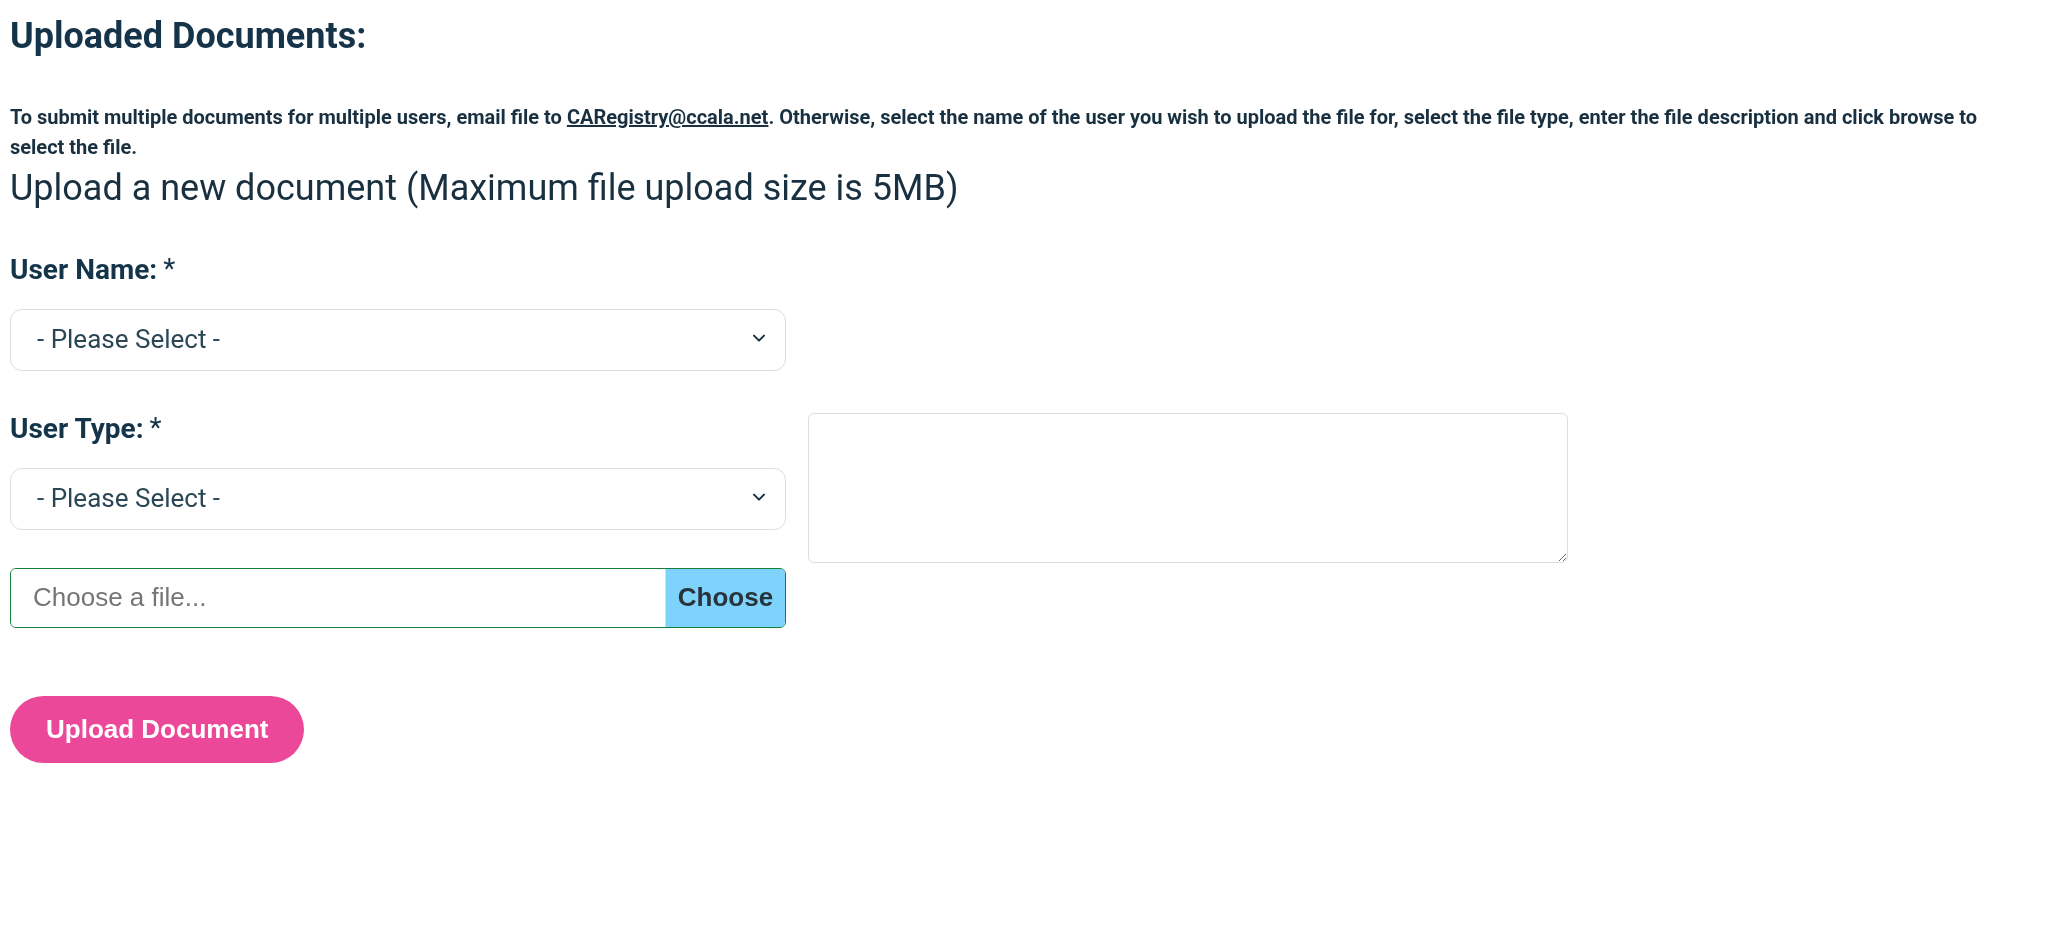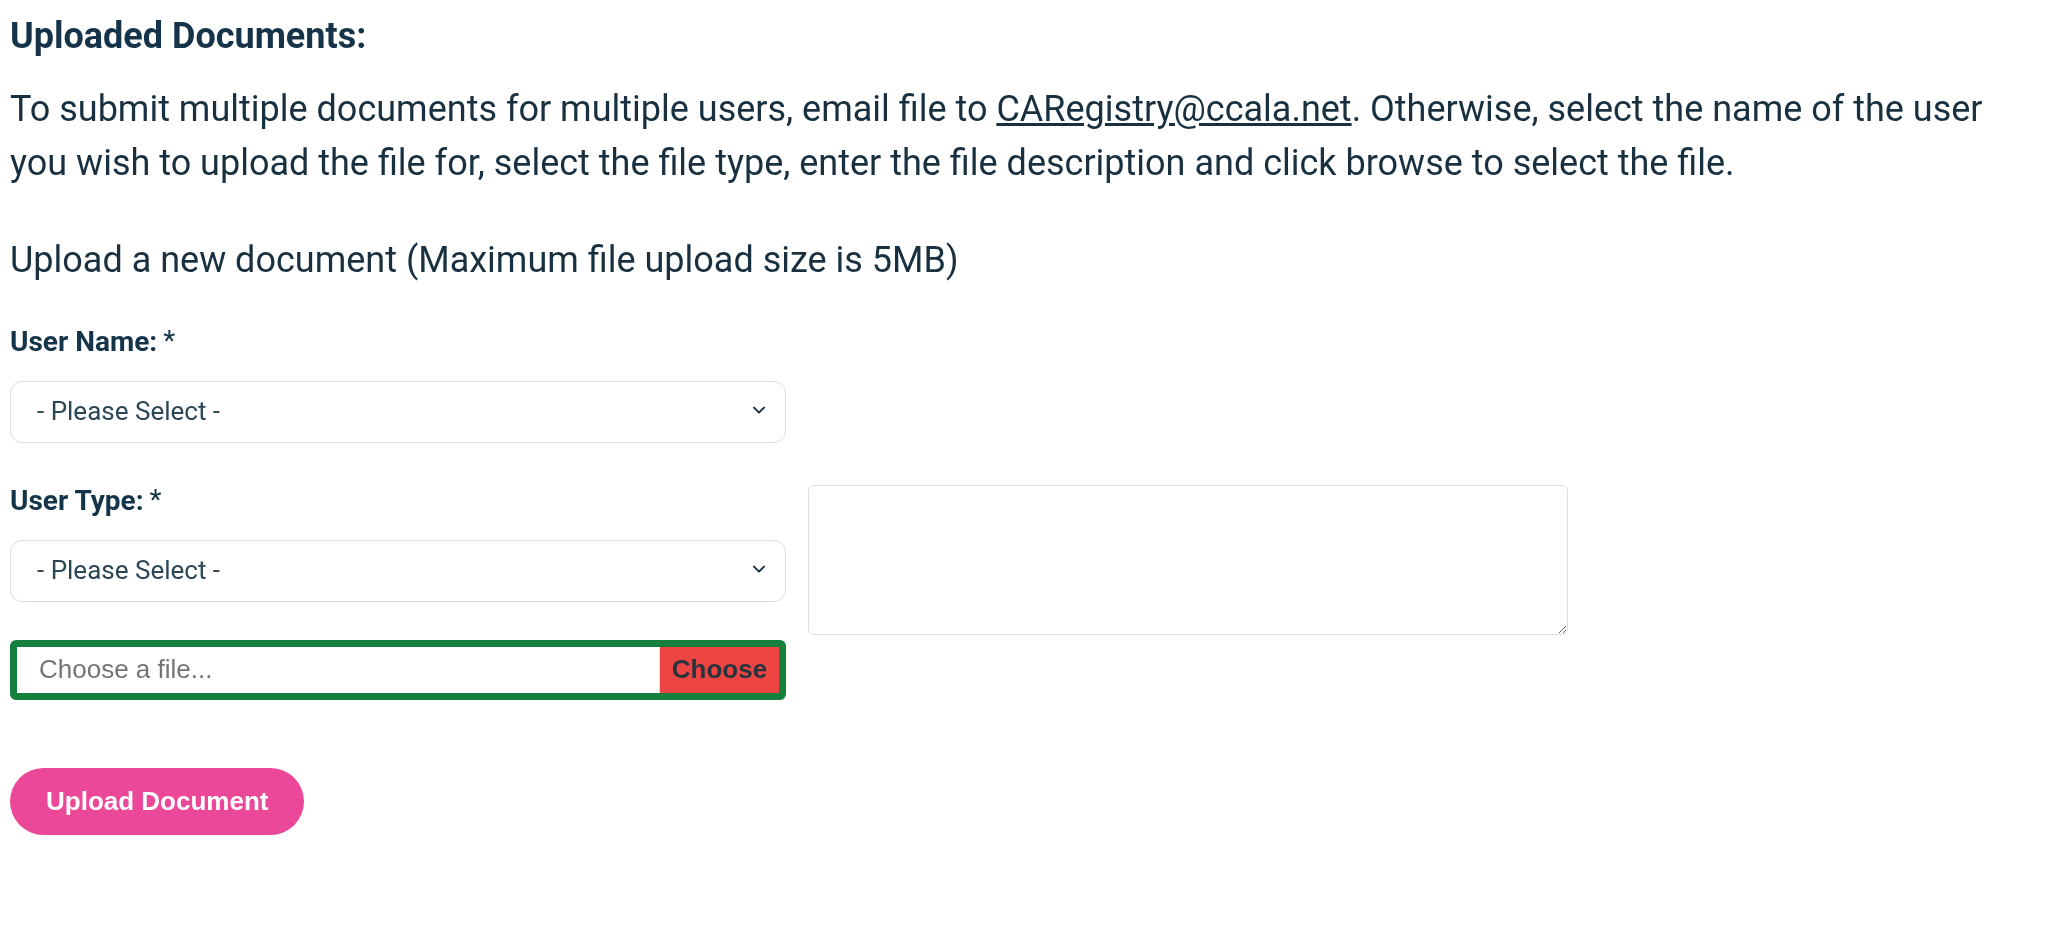--- a/index.html
+++ b/index.html
@@ -8,28 +8,28 @@
       color: #18303f;
       padding: 10px 10px 40px 10px;
       width: 2048px;
       font-size: 26px;
       line-height: 1.45;
     }
     .heading {
       font-size: 36px;
       font-weight: 700;
       color: #15344a;
-      margin-bottom: 20px;
+      margin-bottom: 40px;
     }
     .intro {
-      font-size: 36px;
+      font-size: 20px;
       color: #18303f;
-      margin-bottom: 44px;
       max-width: 2000px;
       line-height: 1.5;
+      font-weight: bold;
     }
     .intro a {
       color: #18303f;
       text-decoration: underline;
     }
     .subhead {
       font-size: 36px;
       color: #18303f;
       margin-bottom: 36px;
     }
@@ -74,38 +74,38 @@
       right: 16px;
       top: 50%;
       transform: translateY(-50%);
       pointer-events: none;
       color: #18303f;
     }
     .file-row {
       display: flex;
       width: 100%;
       height: 60px;
-      border: 7px solid #15803d;
+      border: 1px solid #15803d;
       border-radius: 6px;
       overflow: hidden;
       margin-top: 6px;
       margin-bottom: 48px;
       background: #fff;
     }
     .file-input {
       flex: 1;
       border: none;
       padding: 0 22px;
       font-size: 26px;
       color: #7c8991;
       background: #fff;
     }
     .file-choose {
       width: 120px;
-      background: #ef4444;
+      background: #7dd3fc;
       border: none;
       border-left: 1px solid #d8dfe4;
       font-size: 26px;
       font-weight: 600;
       color: #28343b;
       cursor: pointer;
     }
     .textarea {
       width: 100%;
       height: 150px;

